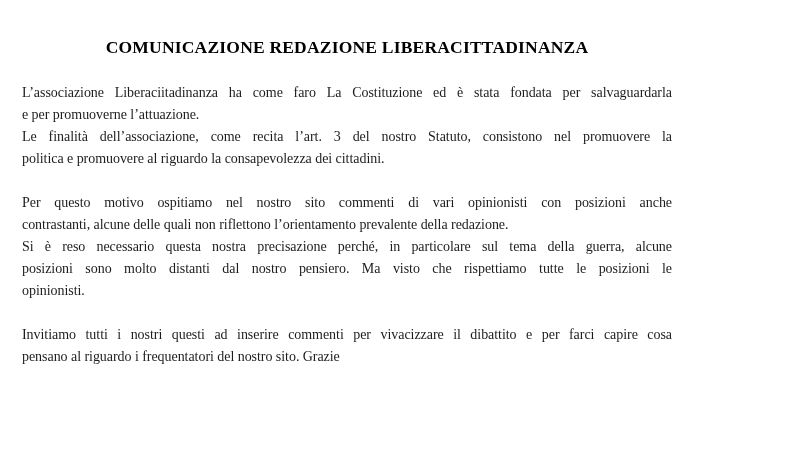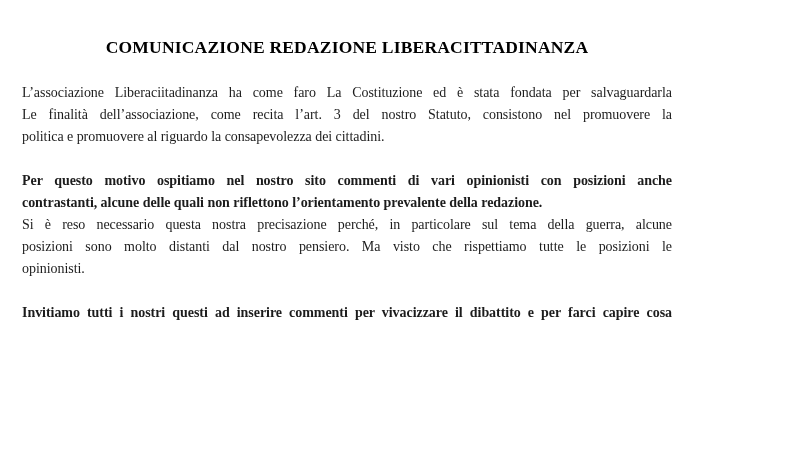--- a/index.html
+++ b/index.html
@@ -25,21 +25,20 @@
     font-weight: 700;
     text-align: center;
     color: #000000;
     letter-spacing: 0.2px;
   }
   .paragraph {
     margin: 0;
   }
   .paragraph.gap-before {
     margin-top: 22px;
-    font-weight: bold;
   }
   .line {
     font-size: 14px;
     line-height: 22px;
     height: 22px;
     overflow: hidden;
     text-align: justify;
     text-align-last: justify;
     letter-spacing: -0.05px;
   }
@@ -48,33 +47,35 @@
   }
 </style>
 </head>
 <body>
 
 <div class="page" style="color: rgb(28, 28, 28); background: rgb(255, 255, 255);">
   <h1 class="title" style="color: rgb(0, 0, 0);">COMUNICAZIONE REDAZIONE LIBERACITTADINANZA</h1>
   <div class="body">
       <div class="paragraph">
         <div class="line">L’associazione Liberaciitadinanza ha come faro La Costituzione ed è stata fondata per salvaguardarla</div>
+        <div class="line line-last">e per promuoverne l’attuazione.</div>
       </div>
       <div class="paragraph">
         <div class="line">Le finalità dell’associazione, come recita l’art. 3 del nostro Statuto, consistono nel promuovere la</div>
       </div>
       <div class="paragraph">
         <div class="line line-last">politica e promuovere al riguardo la consapevolezza dei cittadini.</div>
       </div>
       <div class="paragraph gap-before">
         <div class="line">Per questo motivo ospitiamo nel nostro sito commenti di vari opinionisti con posizioni anche</div>
         <div class="line line-last">contrastanti, alcune delle quali  non riflettono l’orientamento prevalente della redazione.</div>
       </div>
       <div class="paragraph">
         <div class="line">Si è reso necessario questa nostra precisazione perché, in particolare sul tema della guerra, alcune</div>
         <div class="line">posizioni sono  molto distanti dal nostro pensiero. Ma visto che rispettiamo tutte le posizioni le</div>
         <div class="line line-last">opinionisti.</div>
       </div>
       <div class="paragraph gap-before">
         <div class="line">Invitiamo tutti i nostri questi ad inserire commenti per vivacizzare il dibattito e per farci capire cosa</div>
+        <div class="line line-last">pensano al riguardo i frequentatori del nostro sito. Grazie</div>
       </div>
     </div>
 </div>
 
 </body></html>

